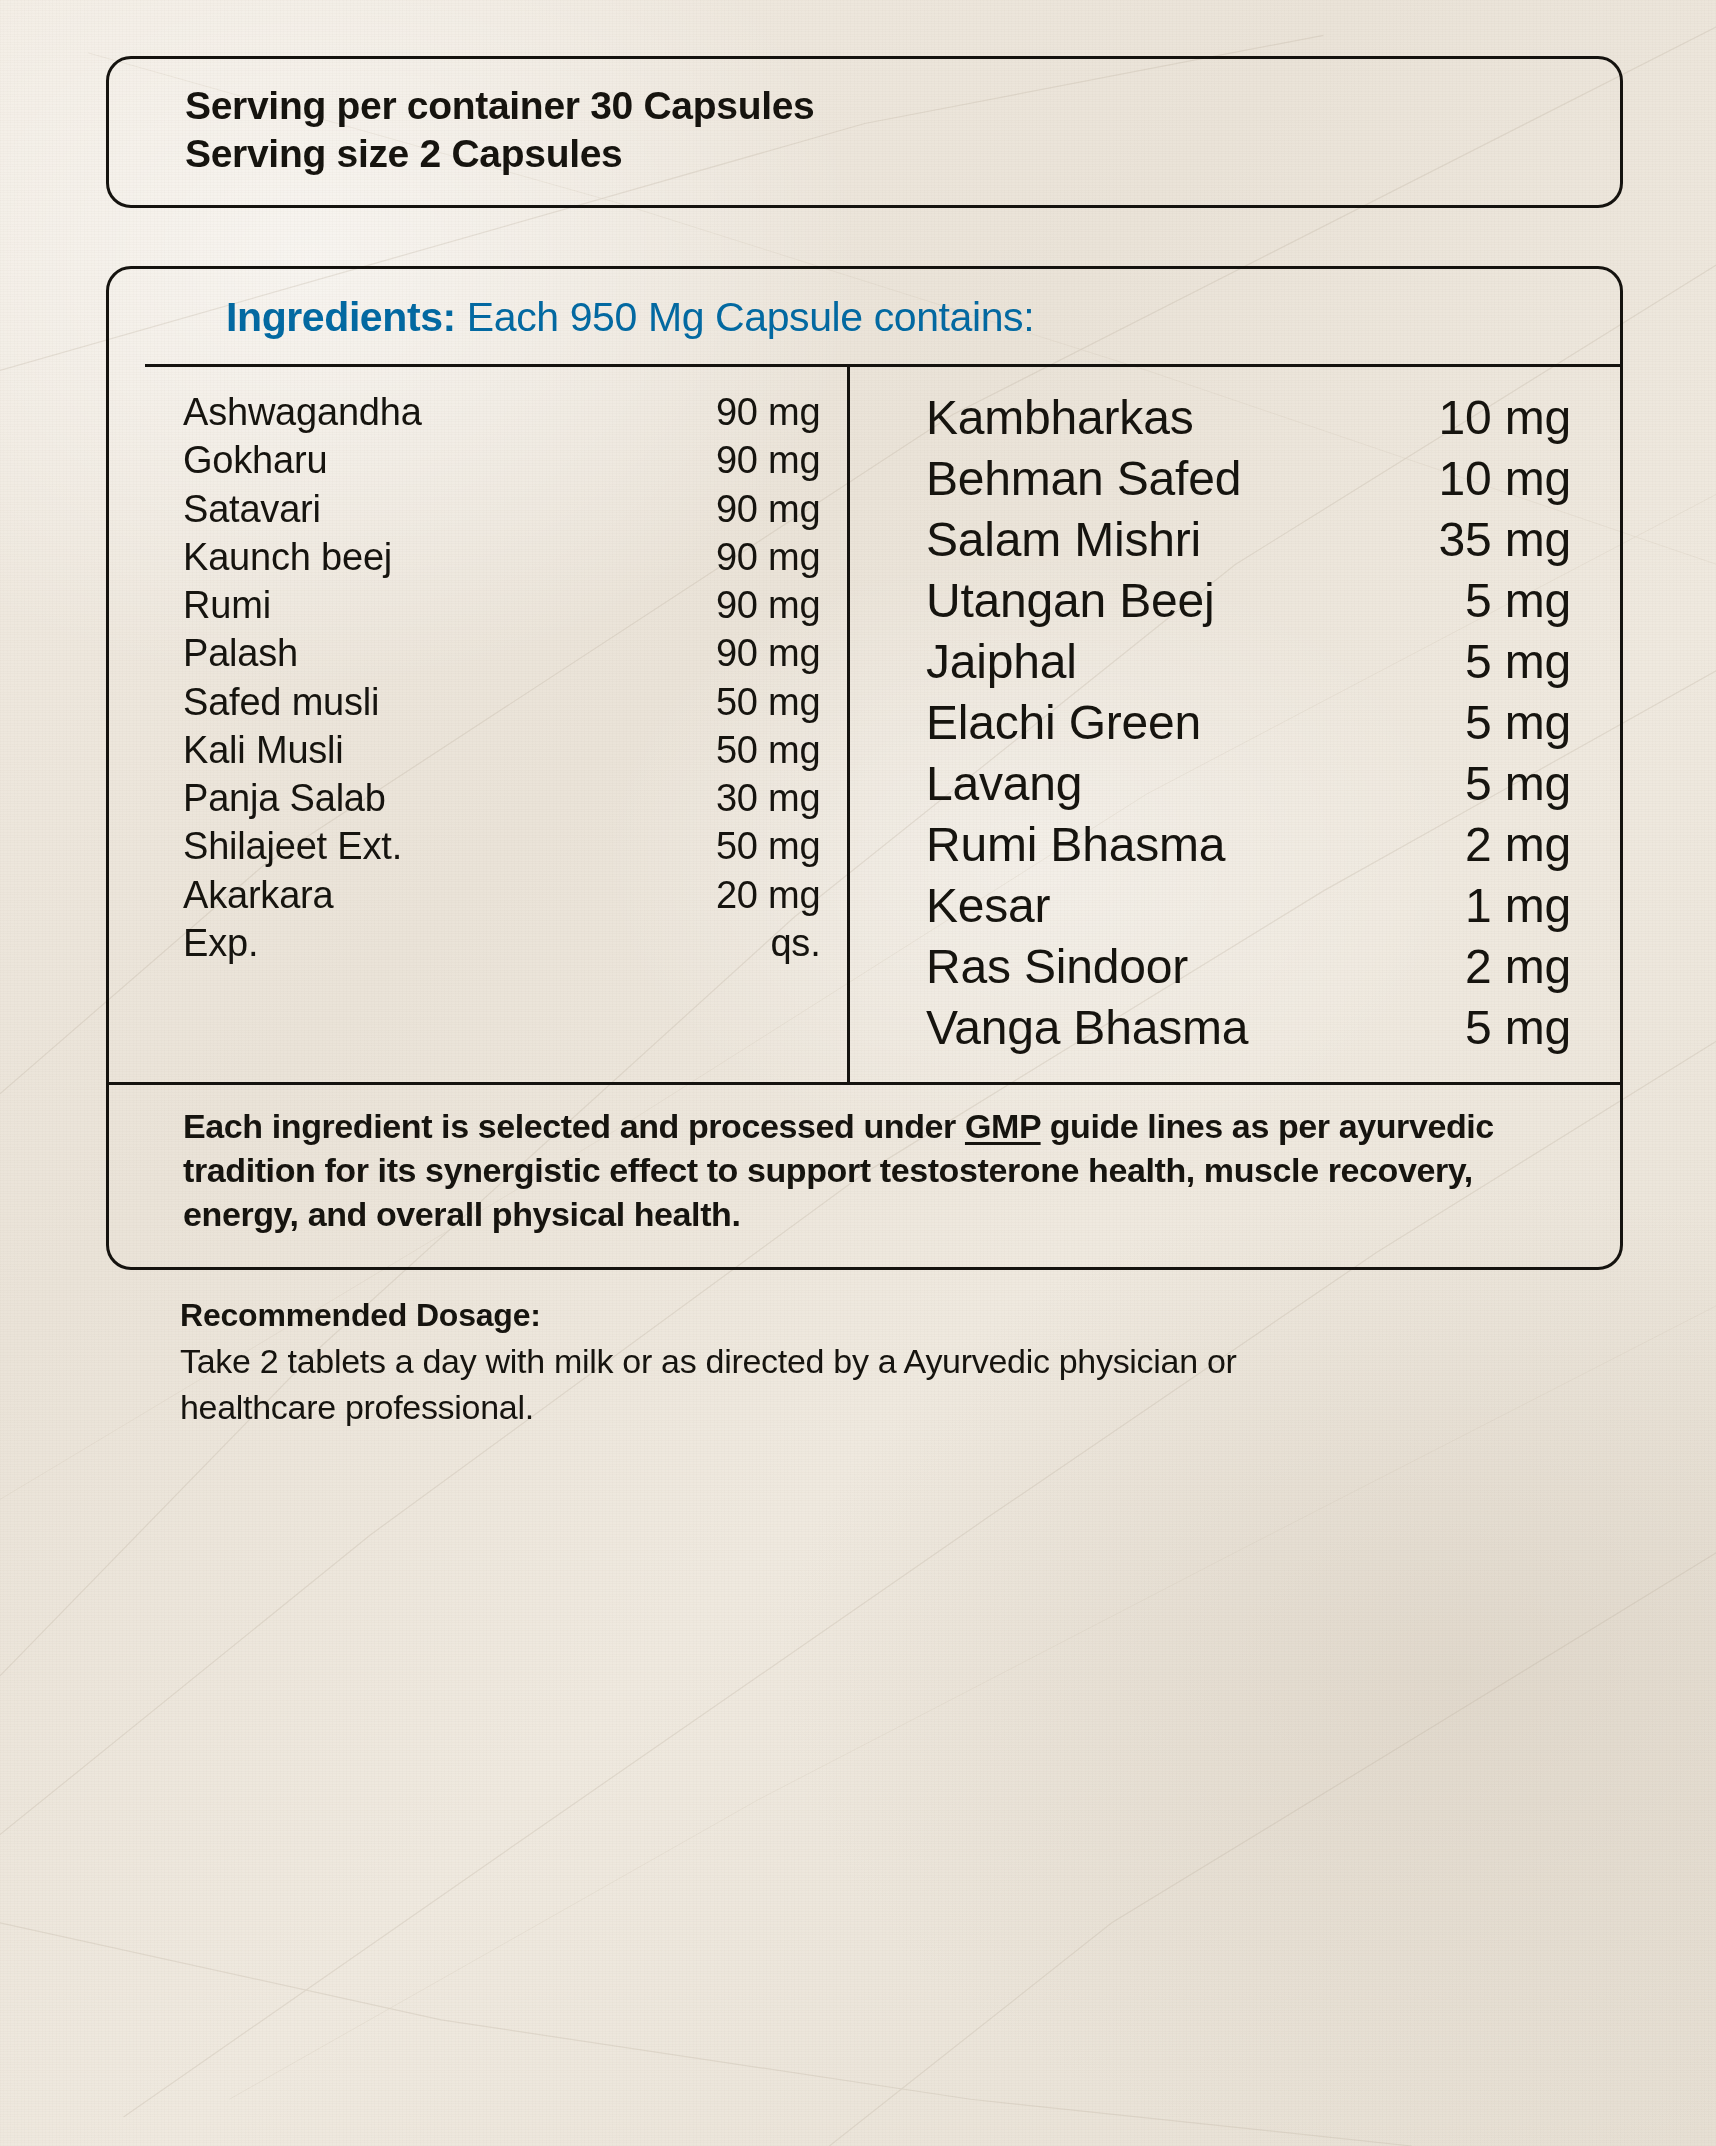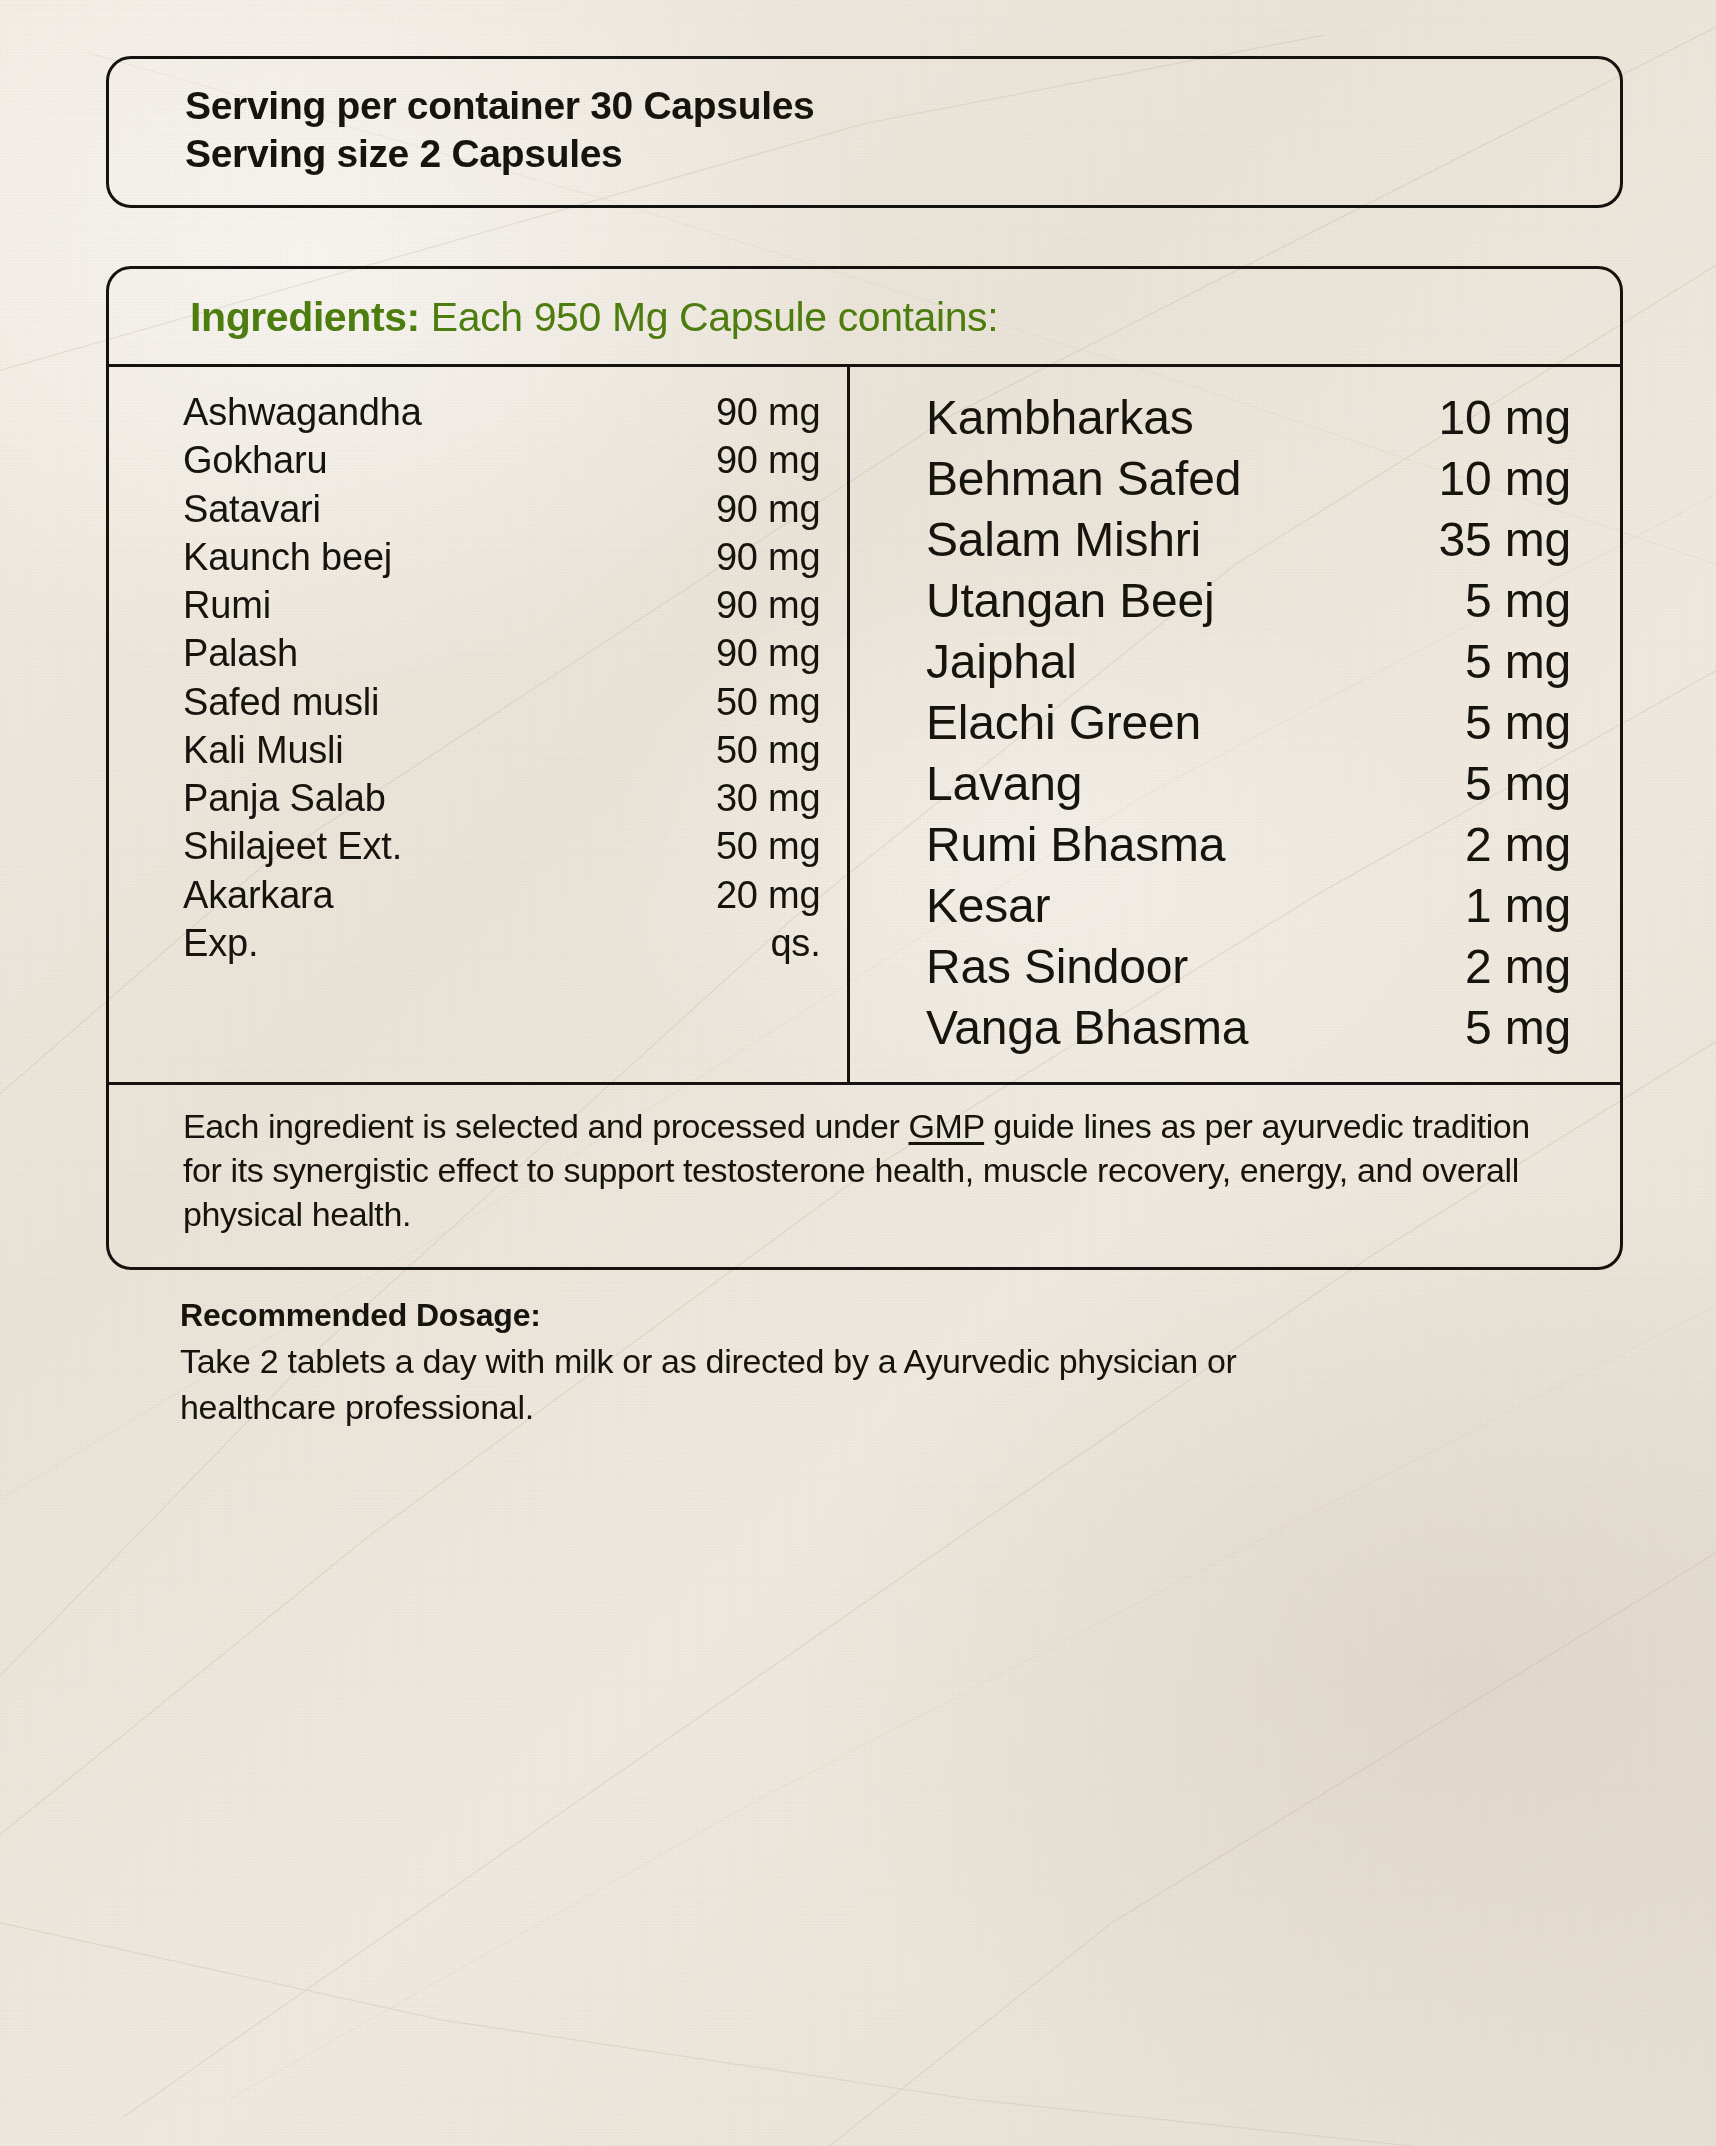--- a/index.html
+++ b/index.html
@@ -74,21 +74,22 @@
   .ing-panel {
     border: 3.5px solid #15130f;
     border-radius: 25px;
     overflow: hidden;
   }
   .ing-header {
     padding: 25px 0 23px 81px;
     font-size: 41px;
     letter-spacing: -0.4px;
     border-bottom: 3.5px solid #15130f;
-    color: #4d7c0f;
+    color: #0369a1;
+    margin-left: 36px;
   }
   .ing-header .strong {
     font-weight: bold;
   }
 
   .ing-cols {
     display: flex;
     border-bottom: 3.5px solid #15130f;
     justify-content: space-between;
   }
@@ -122,21 +123,21 @@
   }
   .ing-row .amt {
     letter-spacing: -0.2px;
     padding-left: 21px;
   }
   .ing-col.right .ing-row { font-size: 48px; }
 
   
   .gmp-note {
     padding: 19.4px 46px 30px 74px;
-    font-weight: normal;
+    font-weight: bold;
     font-size: 34px;
     line-height: 1.30;
     letter-spacing: -0.4px;
     color: #16140f;
   }
   .gmp-note u { text-decoration: underline; text-underline-offset: 3.5px; }
 
   
   .section {
     margin-top: 46px;

